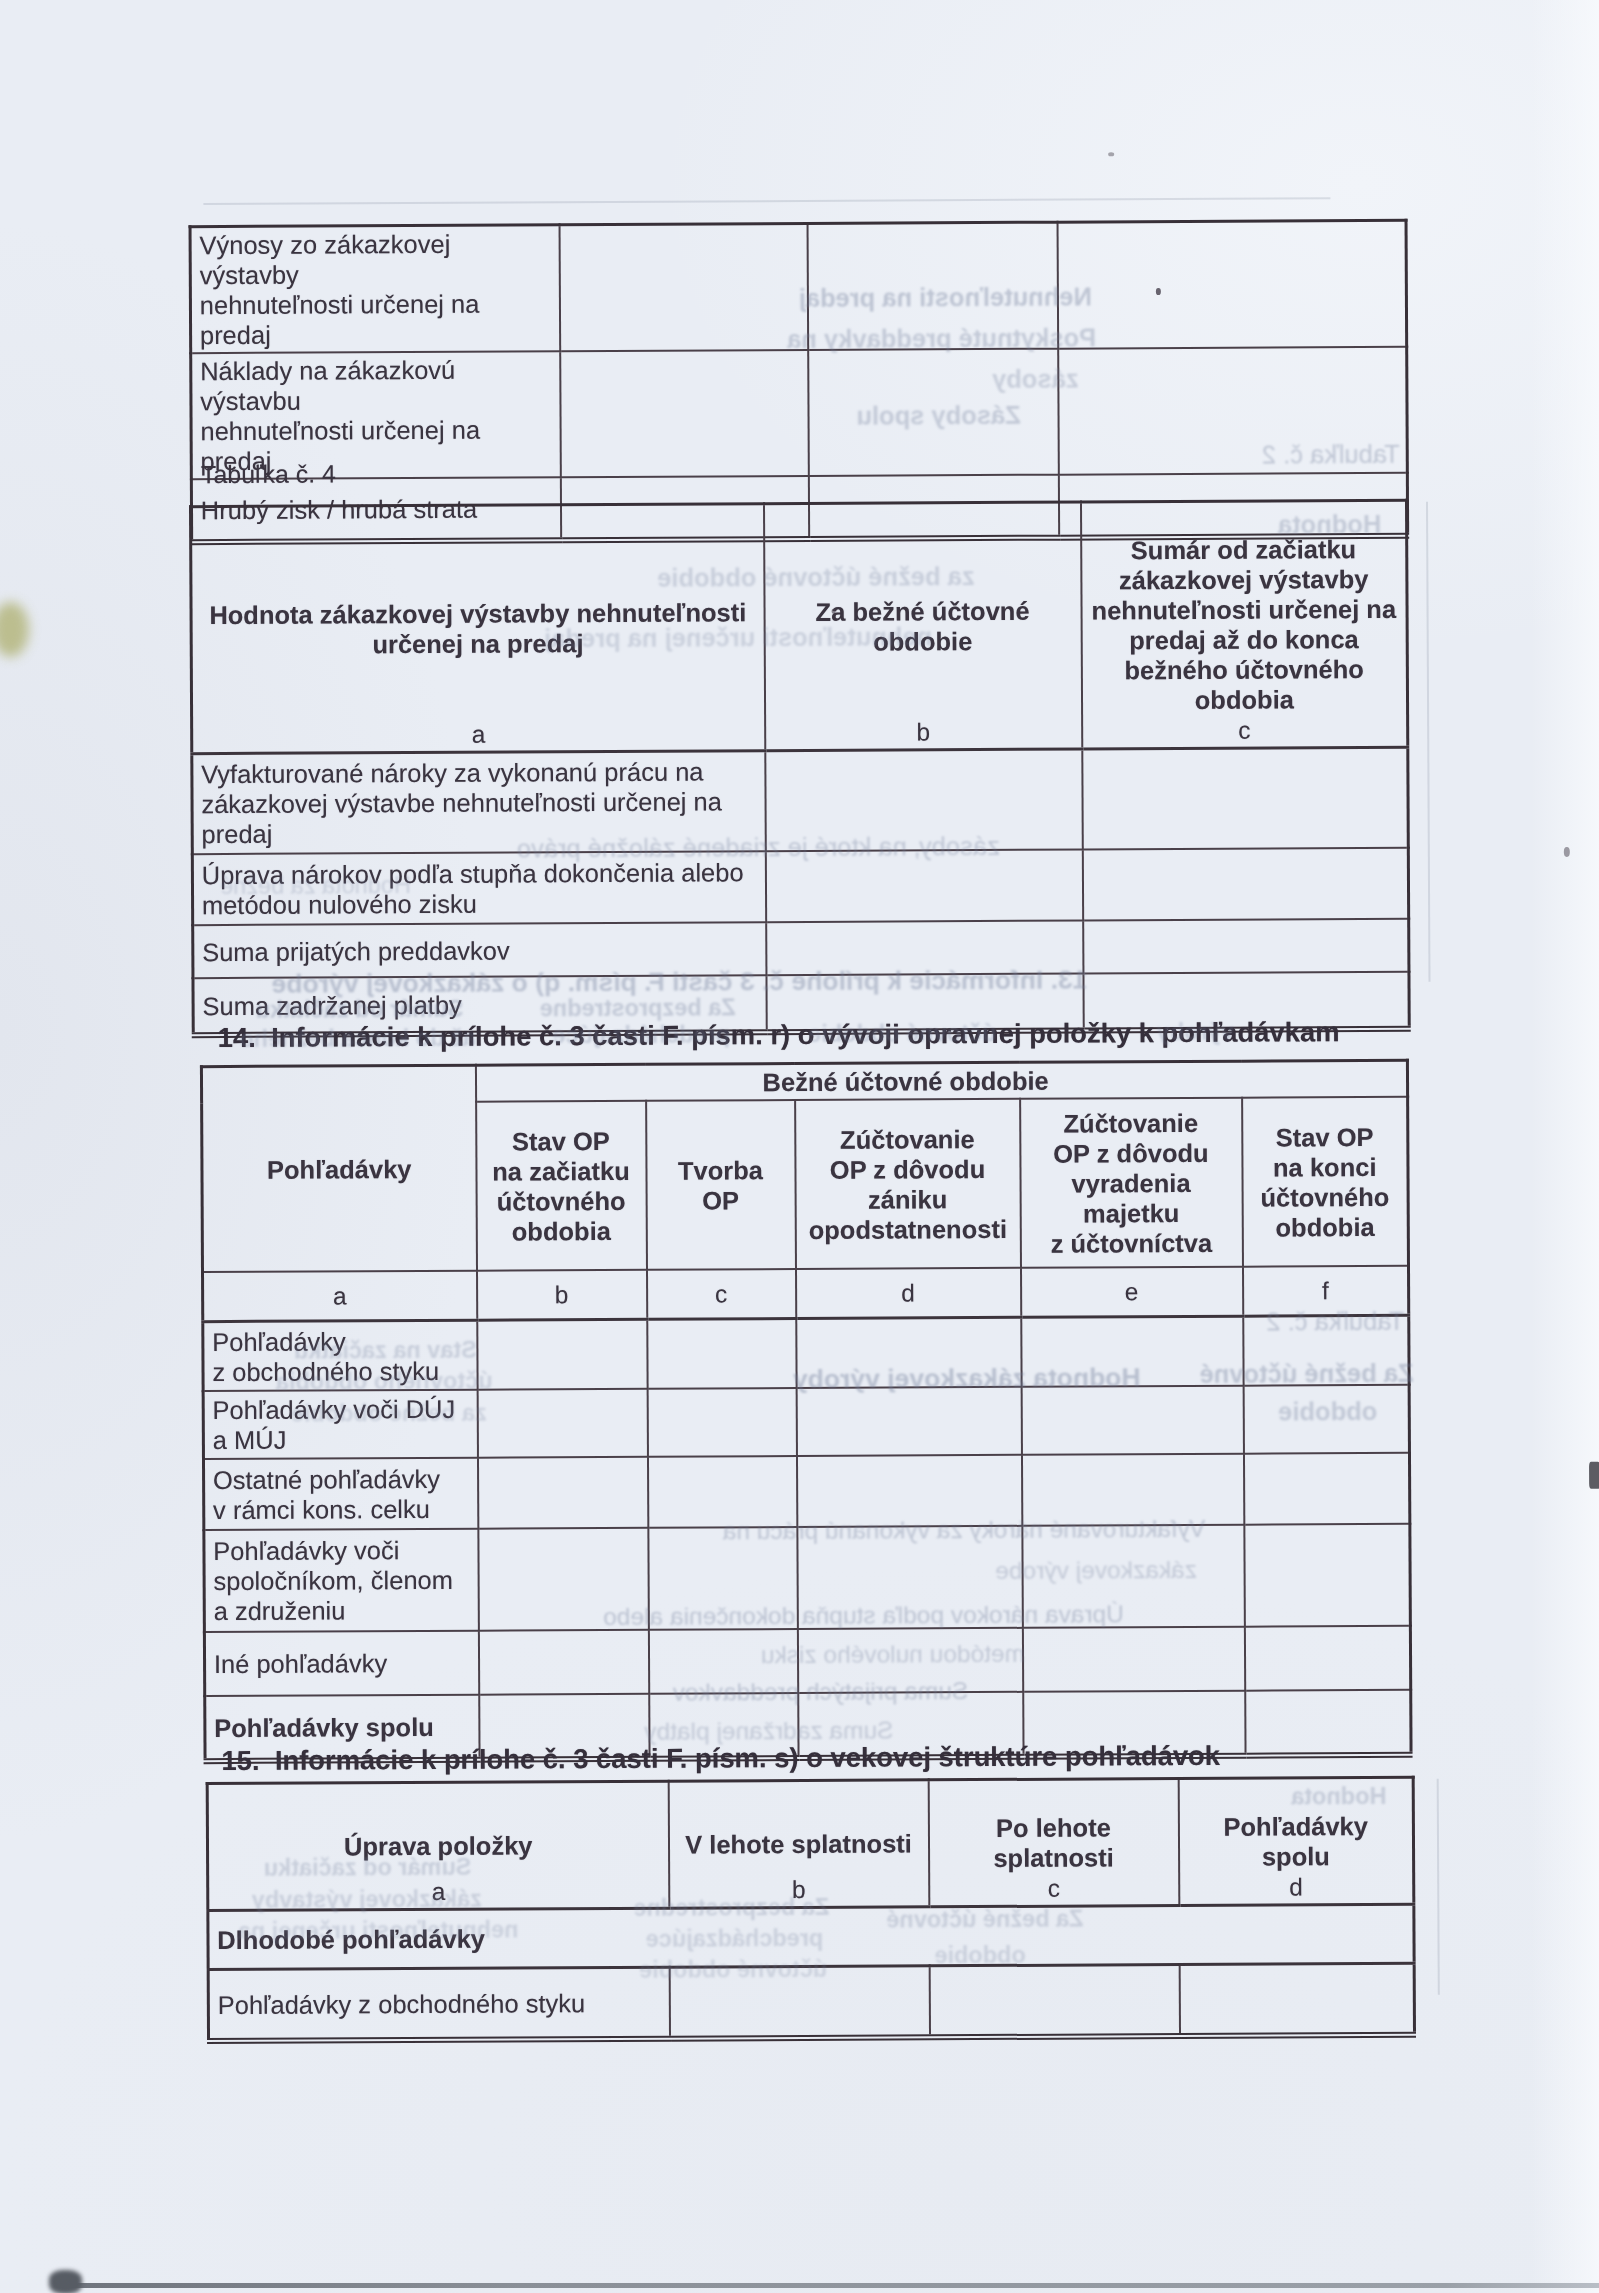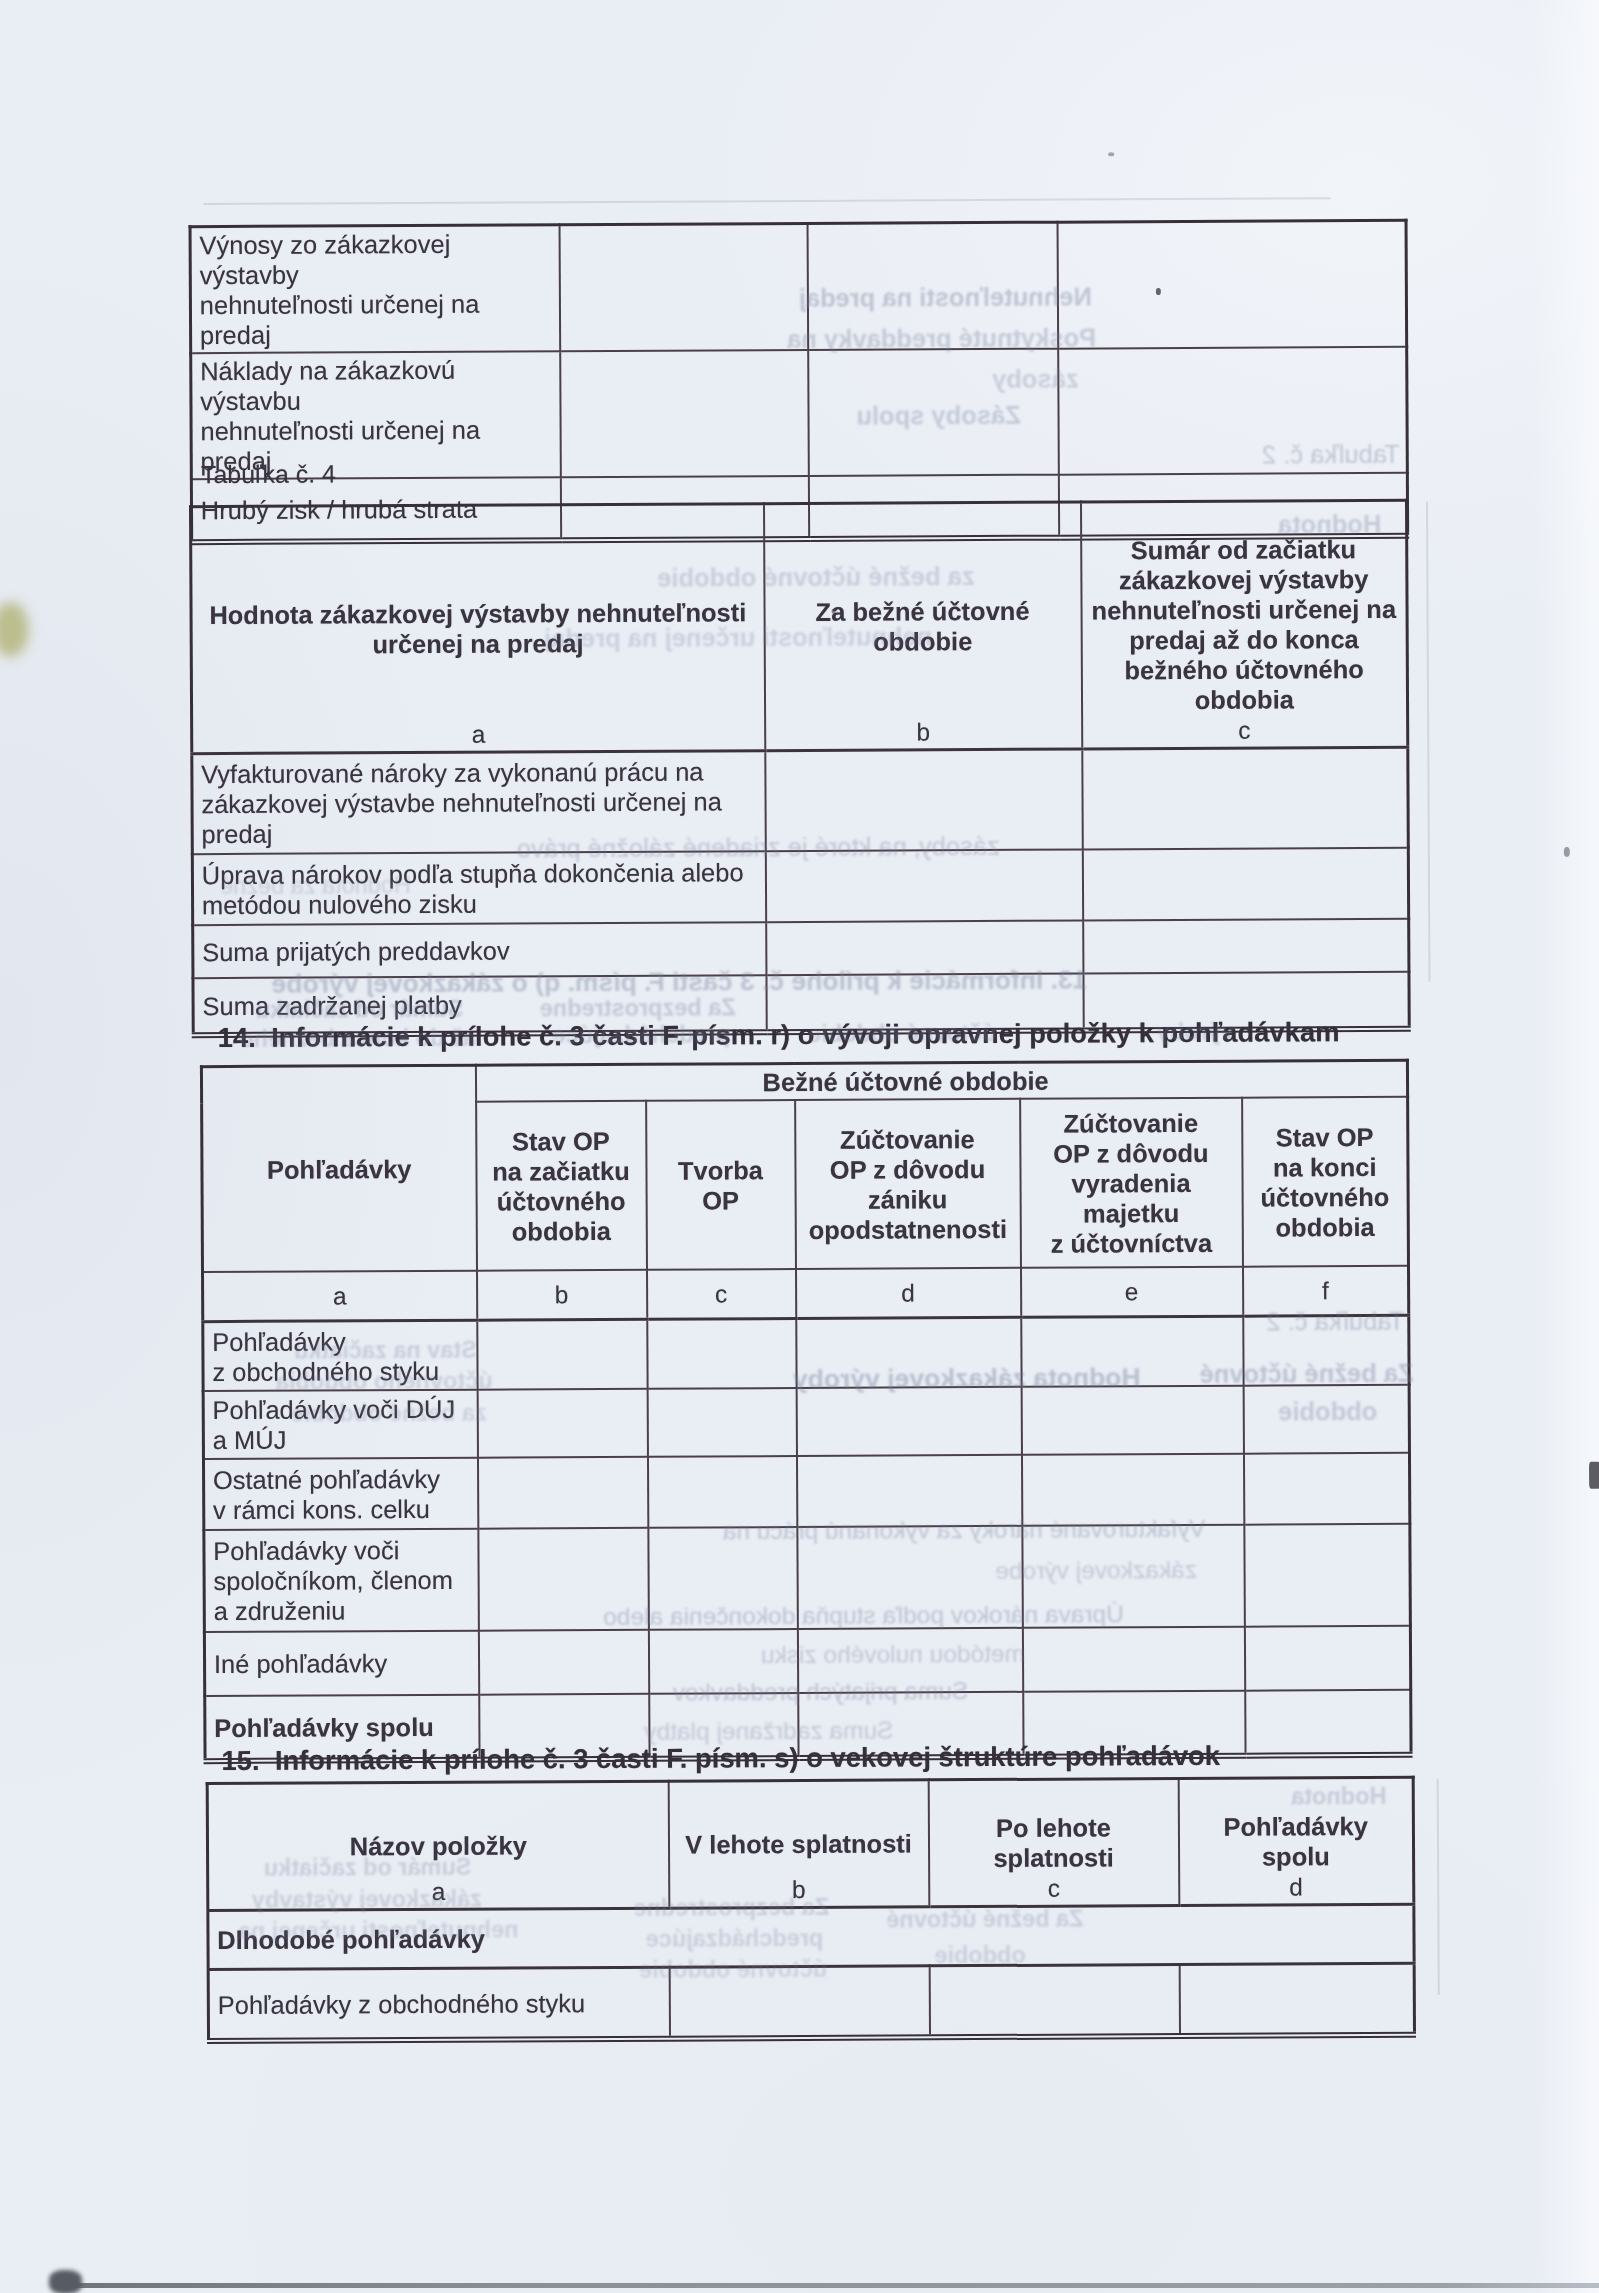--- a/index.html
+++ b/index.html
@@ -254,21 +254,21 @@
     <table class="t" style="left:202px;top:1779px;width:1206px">
       <colgroup>
           <col style="width:461px">
           <col style="width:260px">
           <col style="width:250px">
           <col style="width:235px">
         </colgroup>
       <tbody>
           <tr>
         <td class="hc bb-thick" style="height:90px">
-          <span>Názov položky</span>
+          <span>Úprava položky</span>
           <span class="hletter">a</span>
         </td>
         <td class="hc bb-thick bl-thick">
           <span>V lehote splatnosti</span>
           <span class="hletter">b</span>
         </td>
         <td class="hc bb-thick">
           <span>Po lehote
 splatnosti</span>
           <span class="hletter">c</span>

